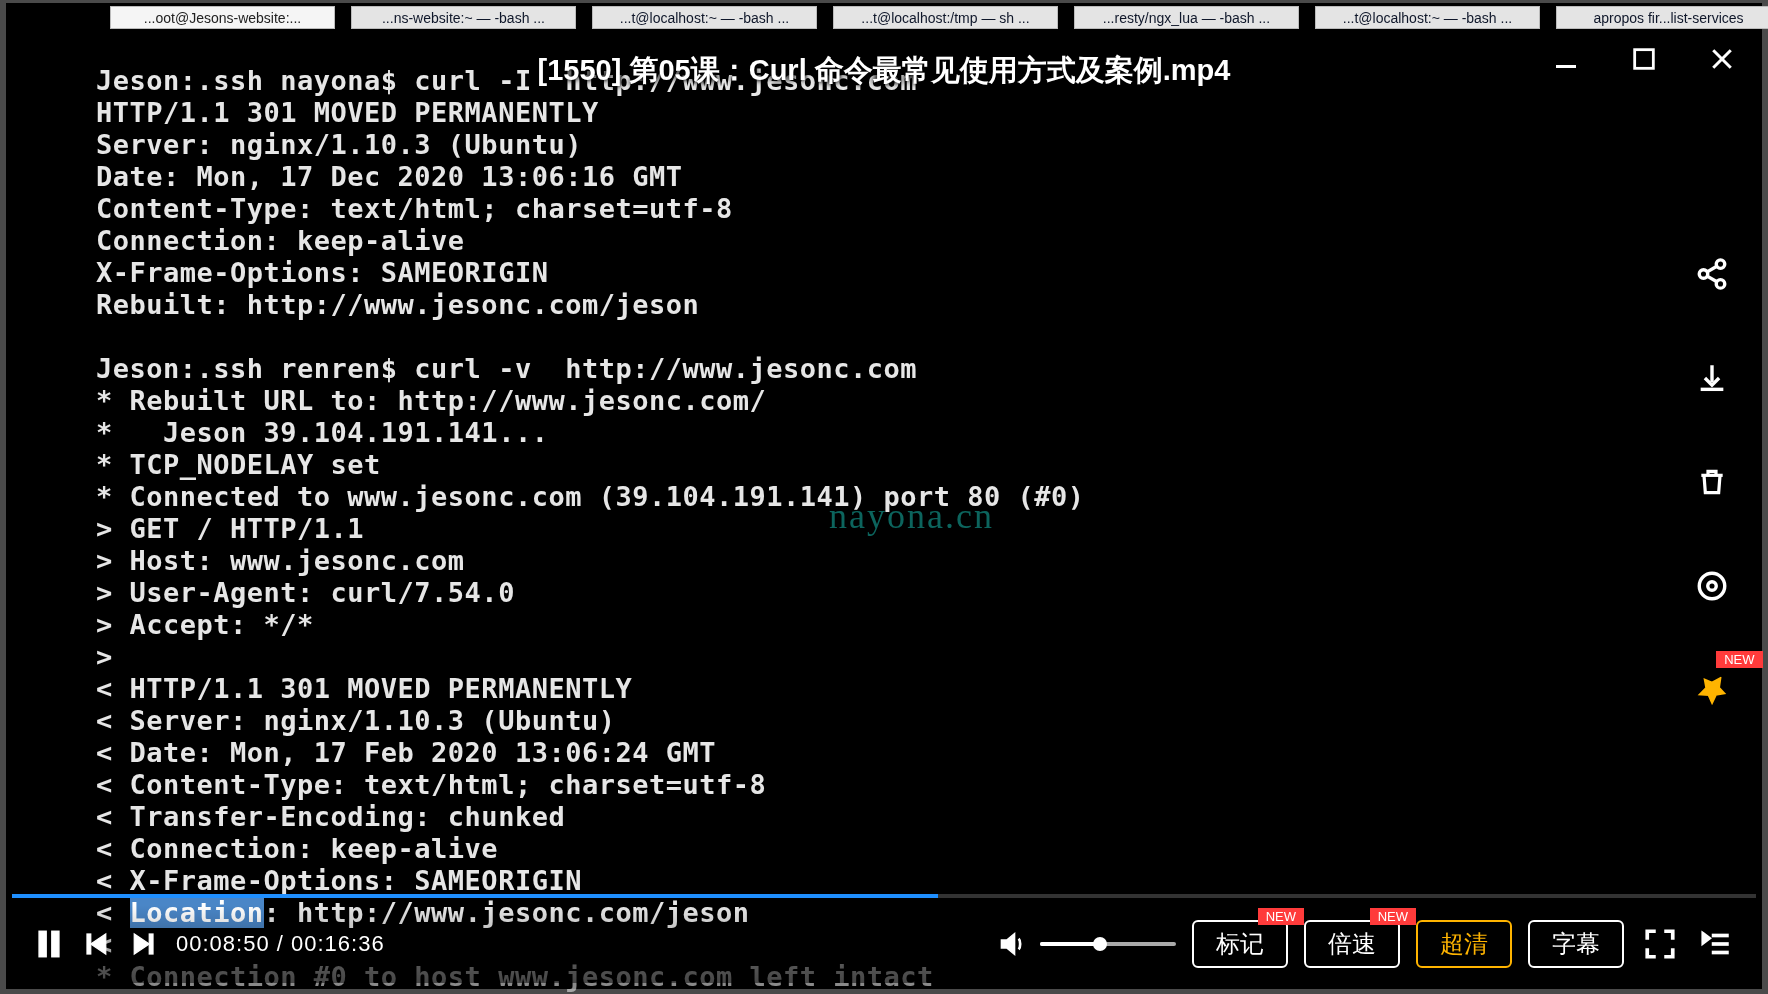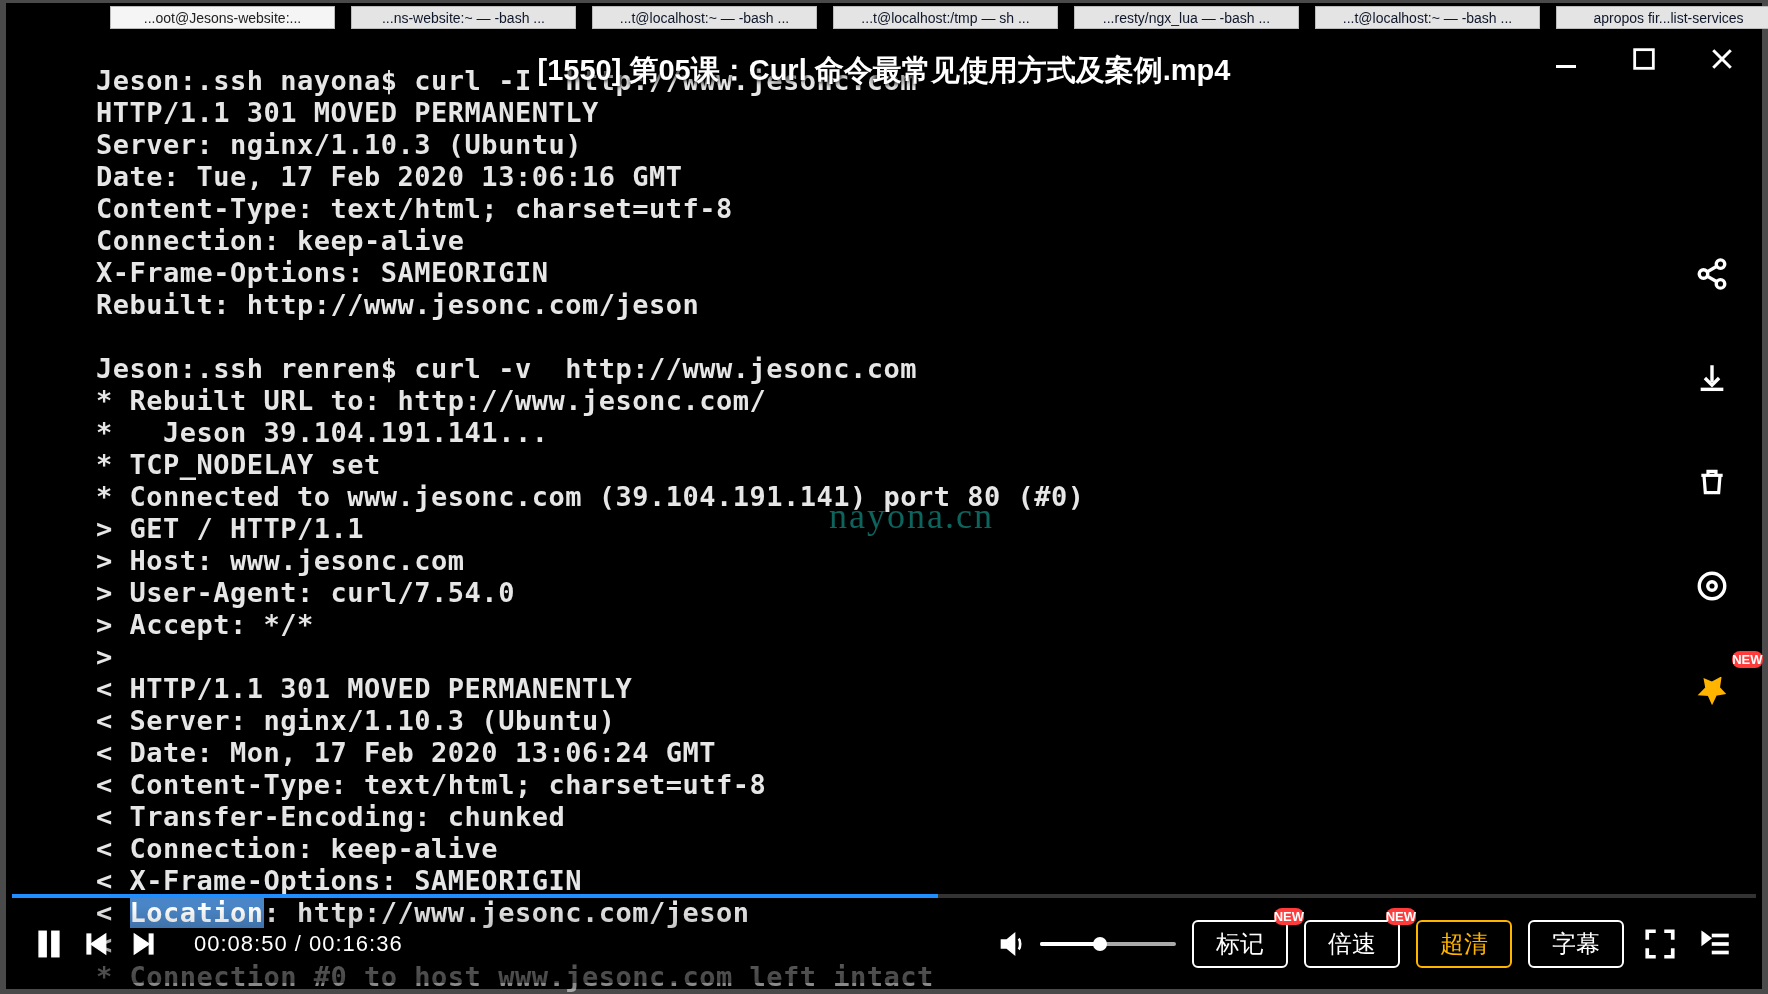--- a/index.html
+++ b/index.html
@@ -86,21 +86,21 @@
     width:62px; height:62px;
     border-radius:50%;
     background:rgba(0,0,0,.45);
     display:flex; align-items:center; justify-content:center;
     position:relative;
   }
   .side-btn svg { stroke:#fff; stroke-width:2.4; fill:none; }
   .badge-new {
     position:absolute; top:-8px; right:-20px;
     background:#ff3b3b; color:#fff; font-size:13px;
-    padding:1px 0; border-radius:8px; font-weight:700;
+    padding:1px 8px; border-radius:0; font-weight:400;
   }
 
   
   .progress {
     position:absolute; left:6px; right:6px; top:891px; height:4px;
     background:#333; z-index:7;
   }
   .progress .played {
     height:100%; background:#1f8fff; width:53.1%;
   }
@@ -109,21 +109,21 @@
   .controls {
     position:absolute; left:6px; right:6px; bottom:6px; height:78px;
     display:flex; align-items:center;
     z-index:8;
     background:linear-gradient(to top, rgba(0,0,0,.5), rgba(0,0,0,0));
     padding:0 20px;
     gap:16px;
   }
   .ctrl-btn { display:flex; align-items:center; justify-content:center; }
   .ctrl-btn svg { stroke:#fff; fill:#fff; }
-  .time { color:#fff; font-size:22px; margin-left:20px; letter-spacing:1px;}
+  .time { color:#fff; font-size:22px; margin-left:2px; letter-spacing:1px;}
   .spacer { flex:1; }
   .vol { display:flex; align-items:center; gap:12px; }
   .vol-track {
     width:136px; height:4px; background:#aaa; position:relative; border-radius:2px;
   }
   .vol-fill { height:100%; background:#fff; width:44%; border-radius:2px; }
   .vol-thumb {
     position:absolute; left:44%; top:50%;
     width:14px; height:14px; background:#fff; border-radius:50%;
     transform:translate(-50%,-50%);
@@ -153,21 +153,21 @@
     <div class="term-tab">...resty/ngx_lua — -bash ...</div>
     <div class="term-tab">...t@localhost:~ — -bash ...</div>
     <div class="term-tab">apropos fir...list-services</div>
     <div class="tab-add">+</div>
   </div>
 
   <div class="terminal">
 <span>Jeson:.ssh nayona$ curl -I  http://www.jesonc.com</span>
 <span>HTTP/1.1 301 MOVED PERMANENTLY</span>
 <span>Server: nginx/1.10.3 (Ubuntu)</span>
-<span>Date: Tue, 17 Feb 2020 13:06:16 GMT</span>
+<span>Date: Mon, 17 Dec 2020 13:06:16 GMT</span>
 <span>Content-Type: text/html; charset=utf-8</span>
 <span>Connection: keep-alive</span>
 <span>X-Frame-Options: SAMEORIGIN</span>
 <span>Rebuilt: http://www.jesonc.com/jeson</span>
 <span></span>
 <span>Jeson:.ssh renren$ curl -v  http://www.jesonc.com</span>
 <span>* Rebuilt URL to: http://www.jesonc.com/</span>
 <span>*   Jeson 39.104.191.141...</span>
 <span>* TCP_NODELAY set</span>
 <span>* Connected to www.jesonc.com (39.104.191.141) port 80 (#0)</span>

